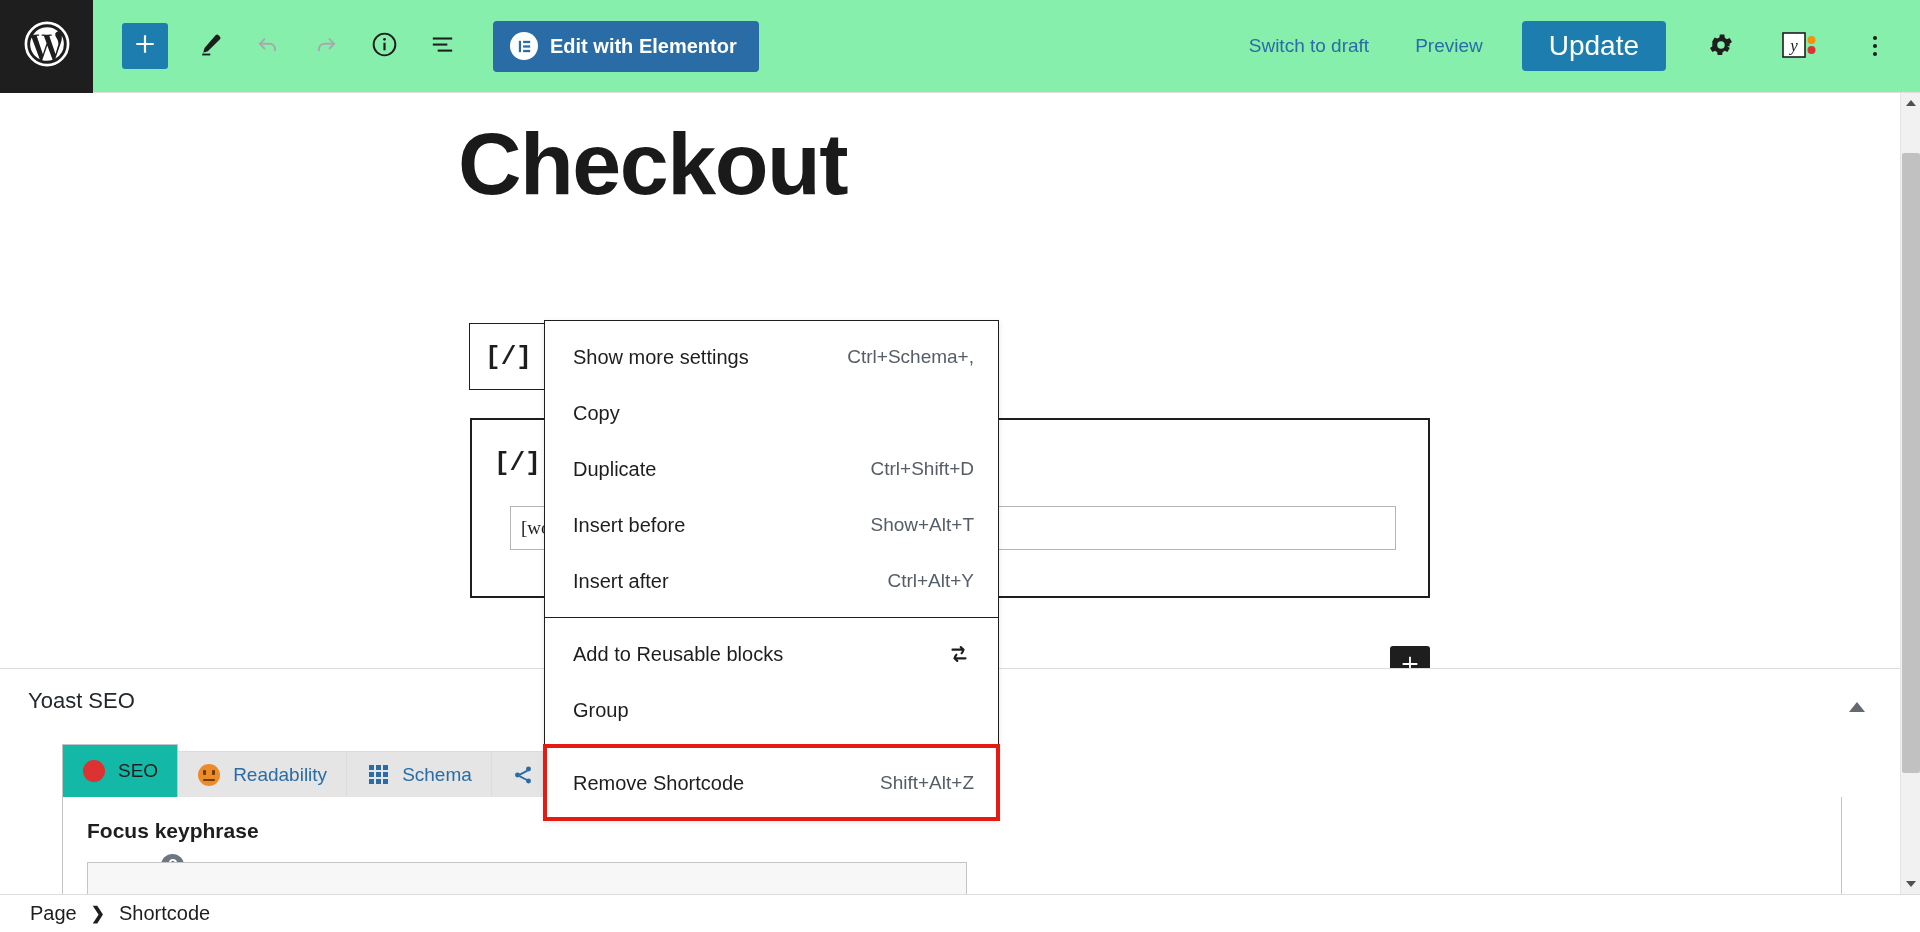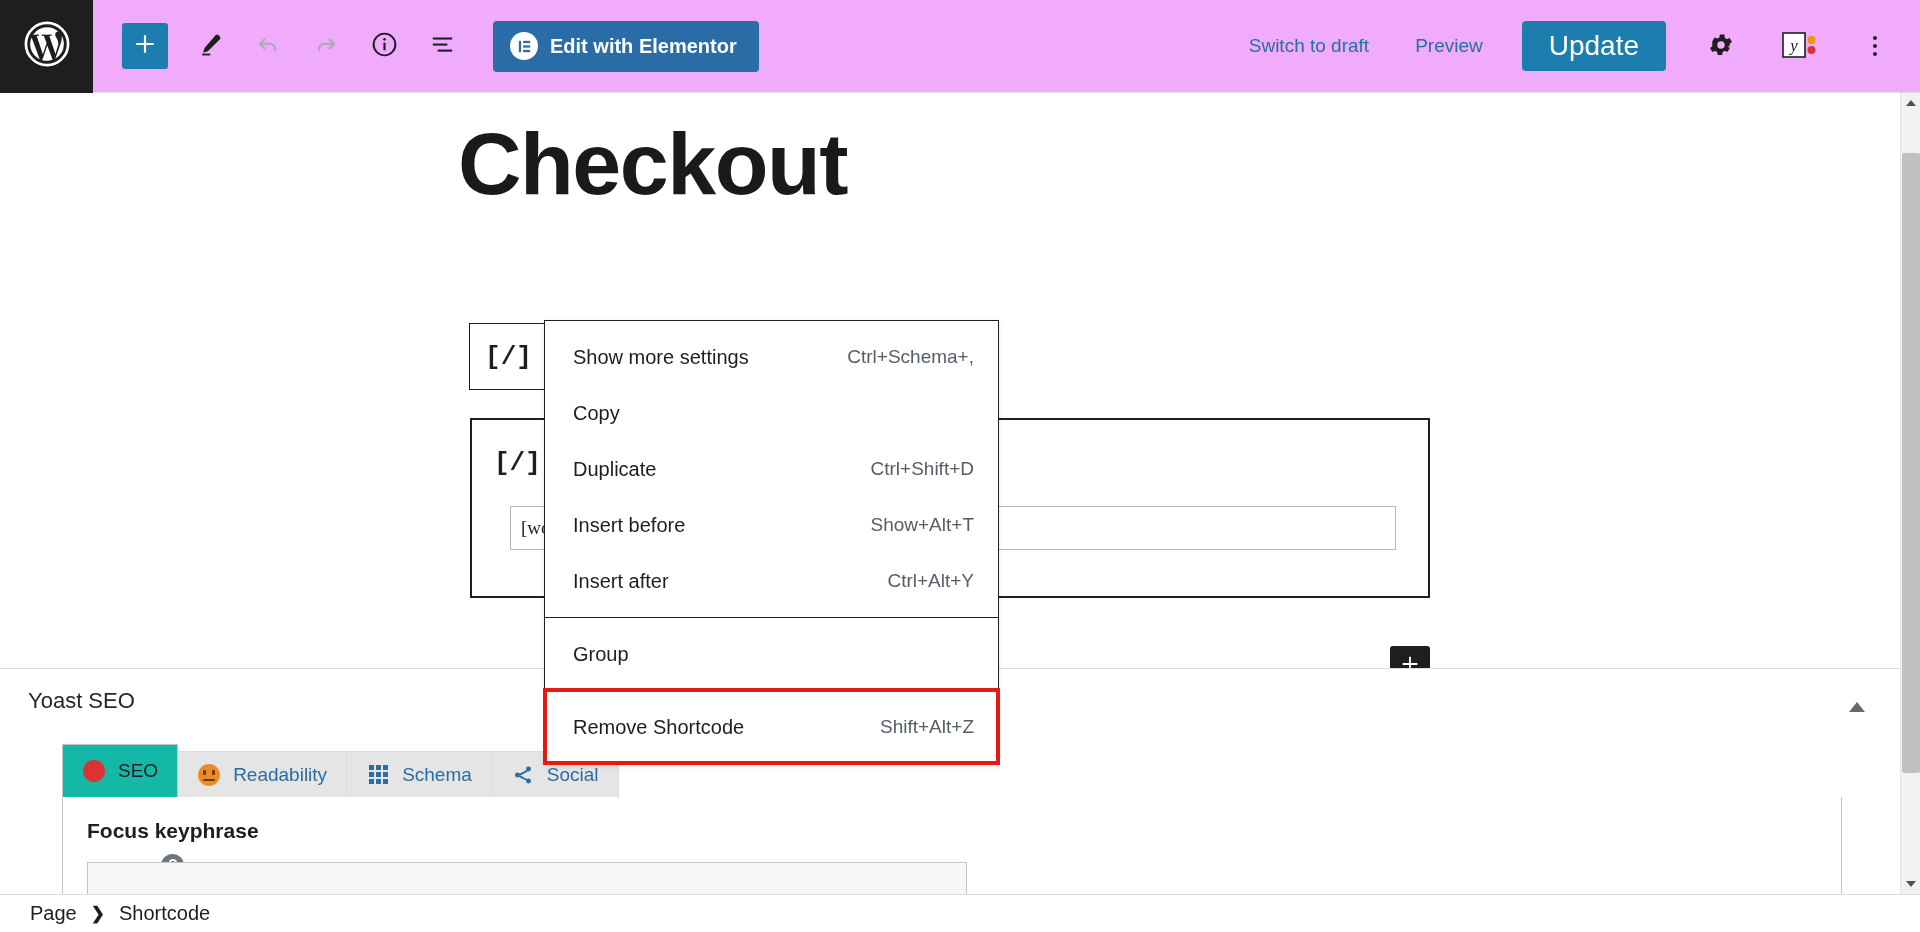--- a/index.html
+++ b/index.html
@@ -8,21 +8,21 @@
     overflow: hidden;
     background: #ffffff;
     font-family: "Liberation Sans", sans-serif;
     -webkit-font-smoothing: antialiased;
   }
 
   
   #topbar {
     position: absolute; top: 0; left: 0;
     width: 1920px; height: 93px;
-    background: #f0abfc;
+    background: #86efac;
     border-bottom: 1px solid #e0e0e0;
     display: flex; align-items: center;
   }
   #wp-logo-btn {
     width: 93px; height: 93px;
     background: #1e1e1e;
     display: flex; align-items: center; justify-content: center;
     flex: 0 0 auto;
   }
   #wp-logo-btn svg { width: 46px; height: 46px; }
@@ -504,20 +504,31 @@
       <span class="mi-short">Show+Alt+T</span>
     </div>
     <div class="menu-item">
       <span class="mi-label">Insert after</span>
       <span class="mi-short">Ctrl+Alt+Y</span>
     </div>
   </div>
 
   <div class="menu-section">
     <div class="menu-item">
+      <span class="mi-label">Add to Reusable blocks</span>
+      <span class="mi-icon">
+        <svg viewBox="0 0 24 24" fill="none" stroke="#1e1e1e" stroke-width="2" stroke-linecap="round" stroke-linejoin="round">
+          <path d="M6 8h10l-2.4-2.4"></path>
+            <path d="M16 8a5.5 5.5 0 0 1-1.6 3.4"></path>
+          <path d="M18 16H8l2.4 2.4"></path>
+            <path d="M8 16a5.5 5.5 0 0 1 1.6-3.4"></path>
+        </svg>
+      </span>
+    </div>
+    <div class="menu-item">
       <span class="mi-label">Group</span>
       <span class="mi-short"></span>
     </div>
   </div>
 
   <div class="menu-section" id="menu-section-danger">
     <div class="menu-item">
       <span class="mi-label">Remove Shortcode</span>
       <span class="mi-short">Shift+Alt+Z</span>
     </div>

